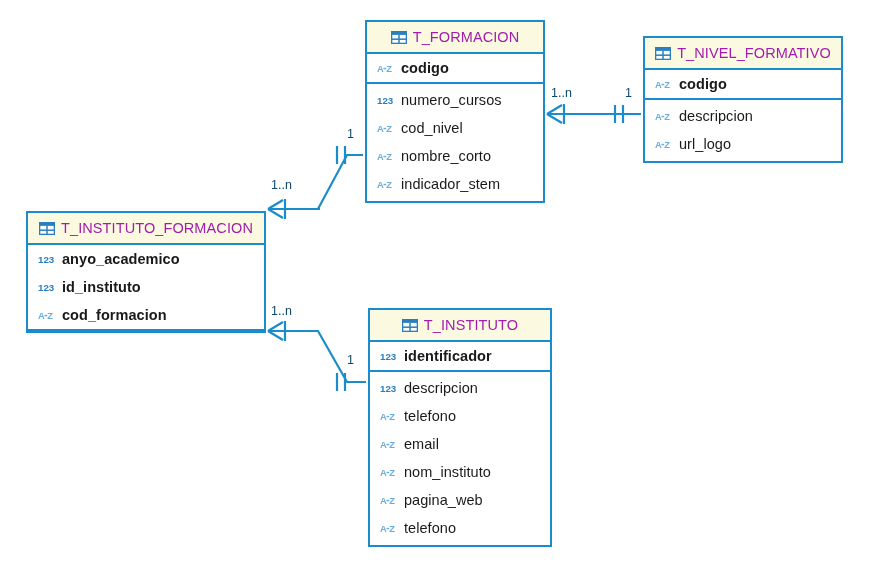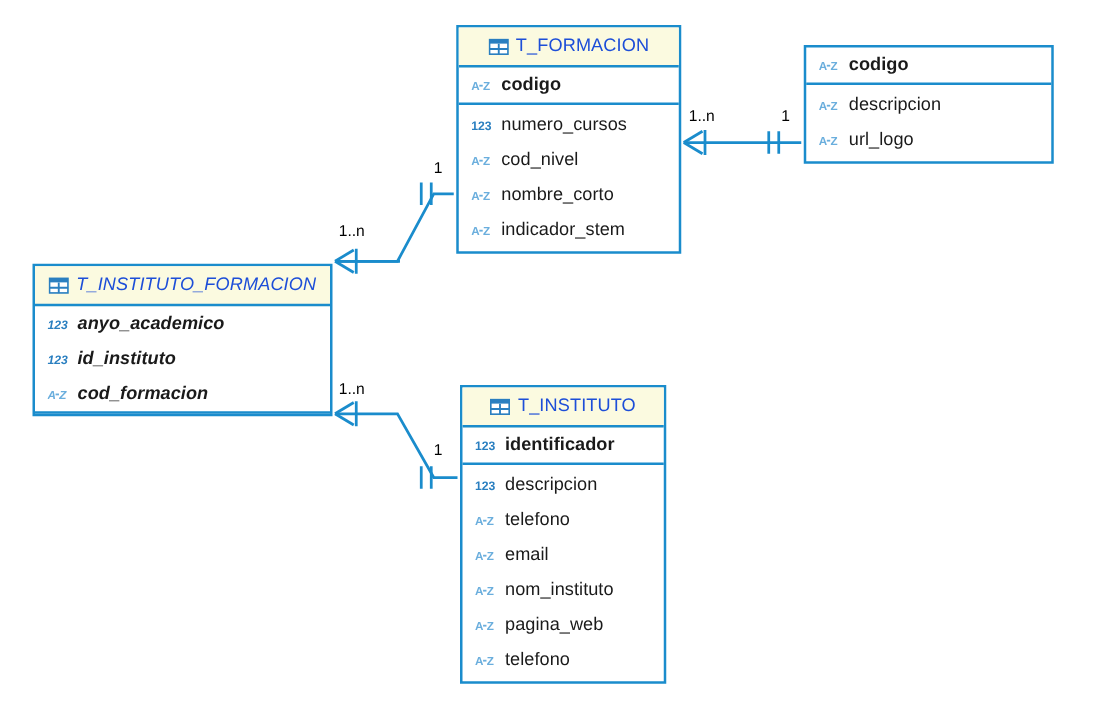--- a/index.html
+++ b/index.html
@@ -29,21 +29,21 @@
     align-items: center;
     justify-content: center;
     gap: 6px;
     background: #fbfae0;
     border-bottom: 2px solid #1a8ccc;
     height: 30px;
     padding: 0 8px;
   }
   .entity-title {
     font-size: 14.5px;
-    color: #1d4ed8;
+    color: #a21caf;
     white-space: nowrap;
     letter-spacing: 0.1px;
   }
   .pk-section {
     border-bottom: 2px solid #1a8ccc;
   }
   .field {
     display: flex;
     align-items: center;
     gap: 7px;
@@ -79,21 +79,21 @@
     left: 0;
     top: 0;
     width: 893px;
     height: 577px;
     z-index: 1;
     overflow: visible;
   }
   .card-label {
     position: absolute;
     font-size: 12.5px;
-    color: #000000;
+    color: #0c4a6e;
     z-index: 6;
     white-space: nowrap;
   }
 </style>
 </head>
 <body>
 
 <div id="canvas">
 
   <svg class="link-layer" viewBox="0 0 893 577" xmlns="http://www.w3.org/2000/svg">
@@ -204,20 +204,31 @@
                 <text x="0" y="11.5" font-family="Liberation Sans, sans-serif" font-size="11" font-weight="bold" fill="#6aaedd">A</text>
                 <rect x="7.6" y="6.2" width="3.2" height="1.7" fill="#6aaedd"></rect>
                 <text x="11" y="11.5" font-family="Liberation Sans, sans-serif" font-size="11" font-weight="bold" fill="#6aaedd">Z</text>
               </svg>
             </span>
             <span class="field-name">indicador_stem</span>
           </div>
         </div>
       </div>
       <div class="entity" style="left: 643px; top: 36px; width: 200px;">
+        <div class="entity-header">
+          <span>
+            <svg class="table-icon" viewBox="0 0 16 13" xmlns="http://www.w3.org/2000/svg">
+              <rect x="0.5" y="0.5" width="15" height="12" fill="#ffffff" stroke="#2a7fc0" stroke-width="1.6"></rect>
+              <rect x="0.5" y="0.5" width="15" height="3.4" fill="#2a7fc0"></rect>
+              <line x1="8" y1="3.9" x2="8" y2="12.5" stroke="#2a7fc0" stroke-width="1.5"></line>
+              <line x1="0.5" y1="8.2" x2="15.5" y2="8.2" stroke="#2a7fc0" stroke-width="1.5"></line>
+            </svg>
+          </span>
+          <span class="entity-title">T_NIVEL_FORMATIVO</span>
+        </div>
         <div class="pk-section">
           <div class="field pk">
             <span>
               <svg class="type-icon" viewBox="0 0 20 14" xmlns="http://www.w3.org/2000/svg">
                 <text x="0" y="11.5" font-family="Liberation Sans, sans-serif" font-size="11" font-weight="bold" fill="#6aaedd">A</text>
                 <rect x="7.6" y="6.2" width="3.2" height="1.7" fill="#6aaedd"></rect>
                 <text x="11" y="11.5" font-family="Liberation Sans, sans-serif" font-size="11" font-weight="bold" fill="#6aaedd">Z</text>
               </svg>
             </span>
             <span class="field-name">codigo</span>
@@ -239,21 +250,21 @@
               <svg class="type-icon" viewBox="0 0 20 14" xmlns="http://www.w3.org/2000/svg">
                 <text x="0" y="11.5" font-family="Liberation Sans, sans-serif" font-size="11" font-weight="bold" fill="#6aaedd">A</text>
                 <rect x="7.6" y="6.2" width="3.2" height="1.7" fill="#6aaedd"></rect>
                 <text x="11" y="11.5" font-family="Liberation Sans, sans-serif" font-size="11" font-weight="bold" fill="#6aaedd">Z</text>
               </svg>
             </span>
             <span class="field-name">url_logo</span>
           </div>
         </div>
       </div>
-      <div class="entity" style="left: 26px; top: 211px; width: 240px; font-style: italic;">
+      <div class="entity" style="left: 26px; top: 211px; width: 240px;">
         <div class="entity-header">
           <span>
             <svg class="table-icon" viewBox="0 0 16 13" xmlns="http://www.w3.org/2000/svg">
               <rect x="0.5" y="0.5" width="15" height="12" fill="#ffffff" stroke="#2a7fc0" stroke-width="1.6"></rect>
               <rect x="0.5" y="0.5" width="15" height="3.4" fill="#2a7fc0"></rect>
               <line x1="8" y1="3.9" x2="8" y2="12.5" stroke="#2a7fc0" stroke-width="1.5"></line>
               <line x1="0.5" y1="8.2" x2="15.5" y2="8.2" stroke="#2a7fc0" stroke-width="1.5"></line>
             </svg>
           </span>
           <span class="entity-title">T_INSTITUTO_FORMACION</span>
@@ -280,21 +291,21 @@
               <svg class="type-icon" viewBox="0 0 20 14" xmlns="http://www.w3.org/2000/svg">
                 <text x="0" y="11.5" font-family="Liberation Sans, sans-serif" font-size="11" font-weight="bold" fill="#6aaedd">A</text>
                 <rect x="7.6" y="6.2" width="3.2" height="1.7" fill="#6aaedd"></rect>
                 <text x="11" y="11.5" font-family="Liberation Sans, sans-serif" font-size="11" font-weight="bold" fill="#6aaedd">Z</text>
               </svg>
             </span>
             <span class="field-name">cod_formacion</span>
           </div>
         </div>
       </div>
-      <div class="entity" style="left: 368px; top: 308px; width: 165px;">
+      <div class="entity" style="left: 368px; top: 308px; width: 184px;">
         <div class="entity-header">
           <span>
             <svg class="table-icon" viewBox="0 0 16 13" xmlns="http://www.w3.org/2000/svg">
               <rect x="0.5" y="0.5" width="15" height="12" fill="#ffffff" stroke="#2a7fc0" stroke-width="1.6"></rect>
               <rect x="0.5" y="0.5" width="15" height="3.4" fill="#2a7fc0"></rect>
               <line x1="8" y1="3.9" x2="8" y2="12.5" stroke="#2a7fc0" stroke-width="1.5"></line>
               <line x1="0.5" y1="8.2" x2="15.5" y2="8.2" stroke="#2a7fc0" stroke-width="1.5"></line>
             </svg>
           </span>
           <span class="entity-title">T_INSTITUTO</span>

